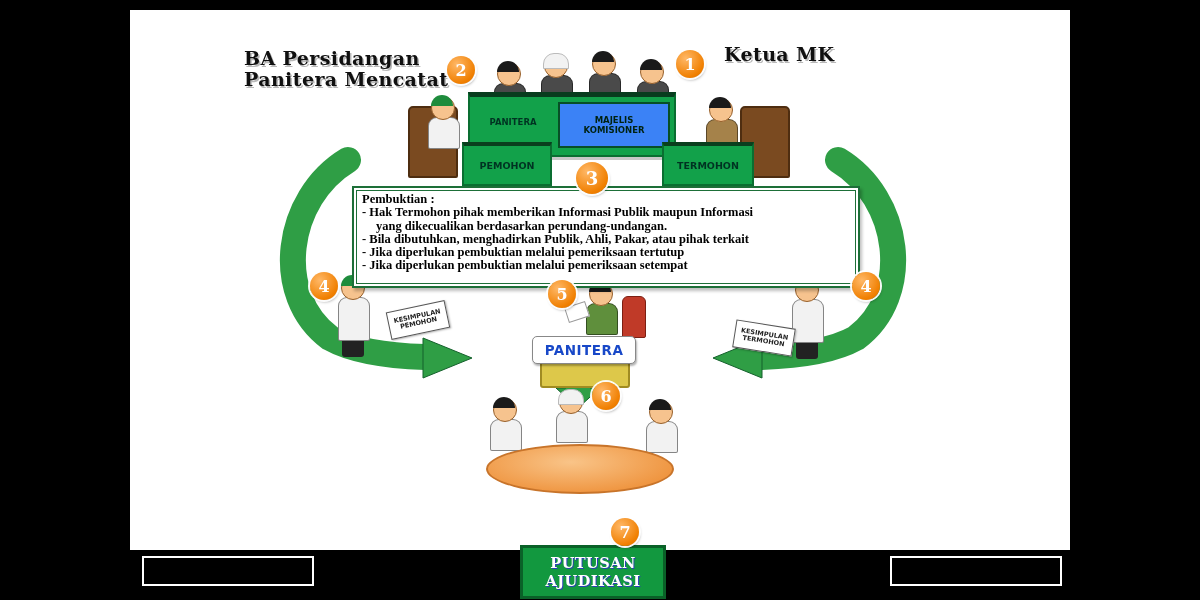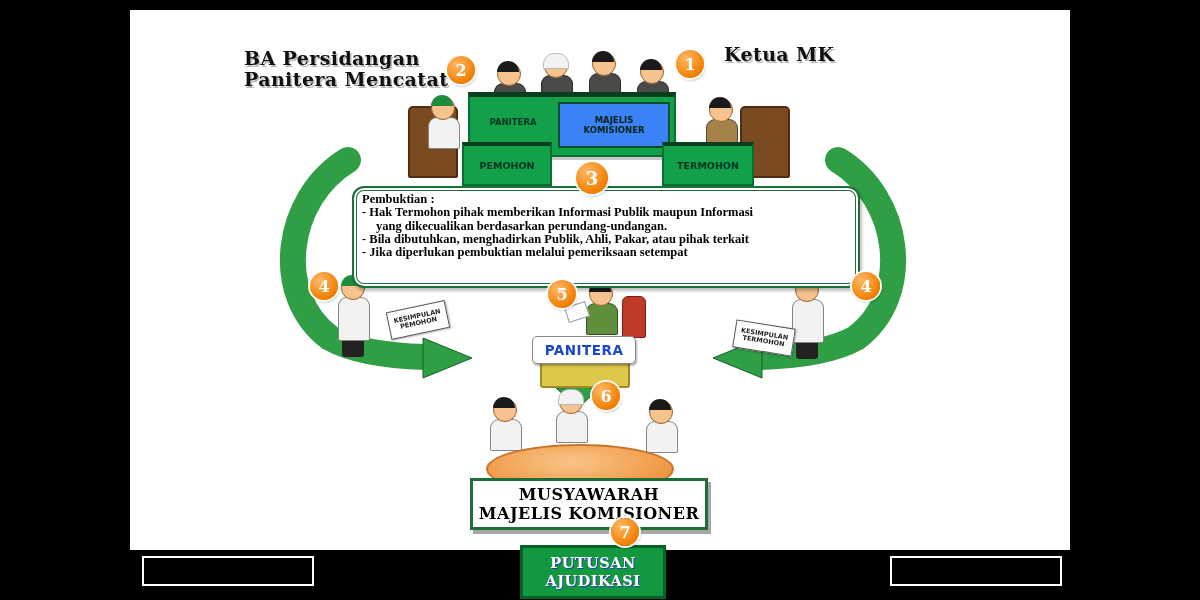--- a/index.html
+++ b/index.html
@@ -66,21 +66,21 @@
   .torso.vest{background:#5f8f3c;}
   .person .legs{width:22px;height:16px;background:#222;margin:0 auto;border-radius:0 0 3px 3px;}
 
   
   #judge-1{left:494px;top:62px;} #judge-2{left:541px;top:54px;}
   #judge-3{left:589px;top:52px;} #judge-4{left:637px;top:60px;}
   #clerk-left{left:428px;top:96px;} #officer-right{left:706px;top:98px;}
 
   
   .pembuktian{position:absolute;left:352px;top:186px;width:488px;height:88px;background:#fff;z-index:6;
-              border:2px solid #1d6f38;border-radius:12px;overflow:hidden;
+              border:2px solid #1d6f38;border-radius:0;overflow:hidden;
               box-shadow:inset 0 0 0 2px #fff, inset 0 0 0 3px #1d6f38, 2px 3px 3px rgba(0,0,0,.25);
               padding:5px 8px;font-family:"Liberation Serif",serif;font-weight:bold;
               font-size:12.5px;line-height:13.3px;color:#000;white-space:nowrap;}
   .pembuktian .indent{padding-left:14px;}
 
   
   #figure-4l{left:338px;top:276px;} #figure-4r{left:792px;top:278px;}
   .card{position:absolute;z-index:7;width:58px;height:26px;background:#fff;border:1px solid #555;
         display:flex;flex-direction:column;align-items:center;justify-content:center;
         font-family:"DejaVu Sans",sans-serif;font-size:6.5px;font-weight:bold;color:#222;line-height:7.5px;
@@ -193,20 +193,21 @@
   <div class="badge" id="badge-4r">4</div>
   <div class="badge" id="badge-5">5</div>
   <div class="badge" id="badge-6">6</div>
   <div class="badge" id="badge-7">7</div>
 
   <div class="pembuktian">
     <div>Pembuktian :</div>
     <div>- Hak Termohon pihak memberikan Informasi Publik maupun Informasi</div>
     <div class="indent">yang dikecualikan berdasarkan perundang-undangan.</div>
     <div>- Bila dibutuhkan, menghadirkan Publik, Ahli, Pakar, atau pihak terkait</div>
+    <div>- Jika diperlukan pembuktian melalui pemeriksaan tertutup</div>
     <div>- Jika diperlukan pembuktian melalui pemeriksaan setempat</div>
   </div>
 
   <div class="person hat" id="figure-4l">
     <div class="head"></div>
     <div class="torso white tall"></div>
     <div class="legs"></div>
   </div>
   <div class="card cl4">
     <span>KESIMPULAN</span>
@@ -238,23 +239,19 @@
   </div>
   <div class="person hijab" id="person-6b">
     <div class="head"></div>
     <div class="torso white"></div>
   </div>
   <div class="person" id="person-6c">
     <div class="head"></div>
     <div class="torso white"></div>
   </div>
 
-  <div class="musyawarah">
-    <span>MUSYAWARAH</span>
-    <span>MAJELIS KOMISIONER</span>
-  </div>
 
   <div class="putusan">
     <span>PUTUSAN</span>
     <span>AJUDIKASI</span>
   </div>
 
 </div>
 
 </body></html>

